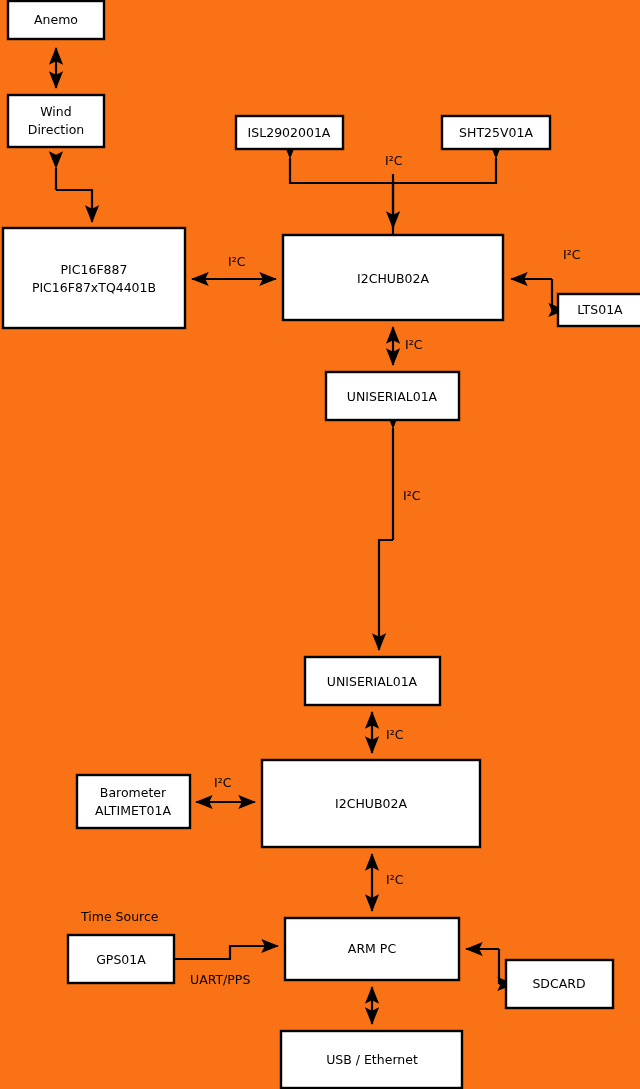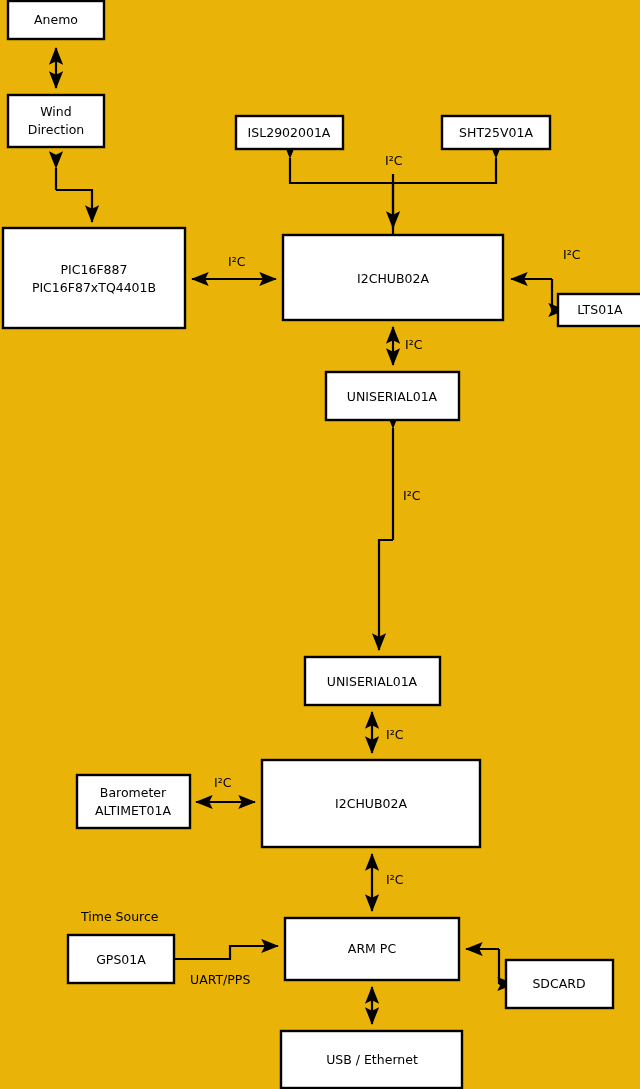--- a/index.html
+++ b/index.html
@@ -4,21 +4,21 @@
 <style>
   html, body {
     margin: 0;
     padding: 0;
     background: #ffffff;
   }
   #diagram-root {
     position: relative;
     width: 640px;
     height: 1089px;
-    background: #eab308;
+    background: #f97316;
     font-family: "DejaVu Sans", sans-serif;
     overflow: hidden;
   }
   svg.diagram-canvas {
     position: absolute;
     left: 0;
     top: 0;
     width: 640px;
     height: 1089px;
   }

